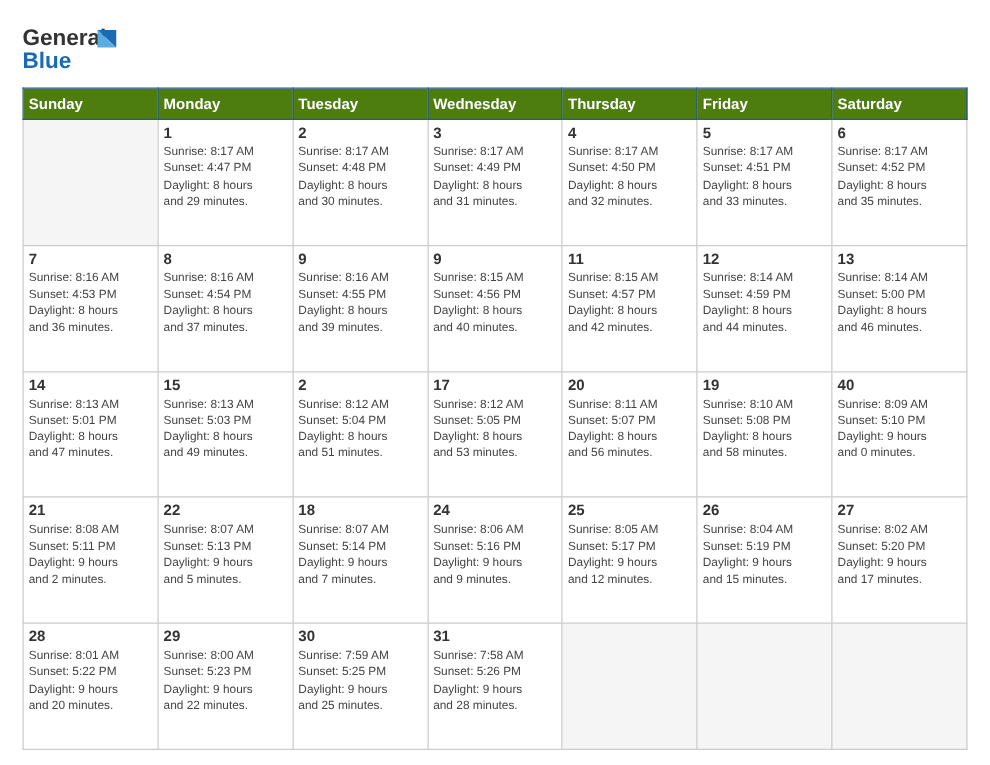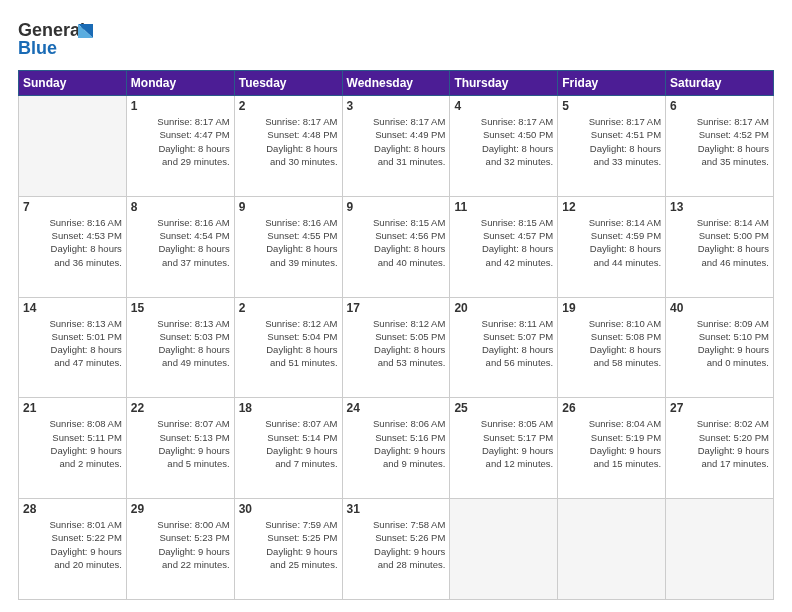--- a/index.html
+++ b/index.html
@@ -46,21 +46,21 @@
       font-weight: normal;
       color: #333;
     }
     .calendar {
       flex: 1;
       border-collapse: collapse;
       width: 100%;
       font-size: 10px;
     }
     .calendar thead tr th {
-      background: #4c1d95;
+      background: #4d7c0f;
       color: #fff;
       padding: 5px 4px;
       text-align: left;
       font-size: 12px;
       font-weight: bold;
       border: 1px solid #2a5a8a;
     }
     .calendar tbody tr td {
       border: 1px solid #ccc;
       vertical-align: top;
@@ -76,21 +76,20 @@
       font-size: 12px;
       font-weight: bold;
       color: #333;
       display: block;
       margin-bottom: 2px;
     }
     .day-info {
       color: #444;
       line-height: 1.4;
       font-size: 9.5px;
-      text-align: right;
     }
   </style>
 </head>
 <body>
 
 <div class="page">
   <div class="header">
     <div class="logo">
       <div class="logo-icon" style="width: 80px; height: 42px;"><svg viewBox="0 0 80 42" width="80" height="42">
             <text x="0" y="18" font-size="18" font-weight="bold" fill="#333" font-family="Arial">General</text>

